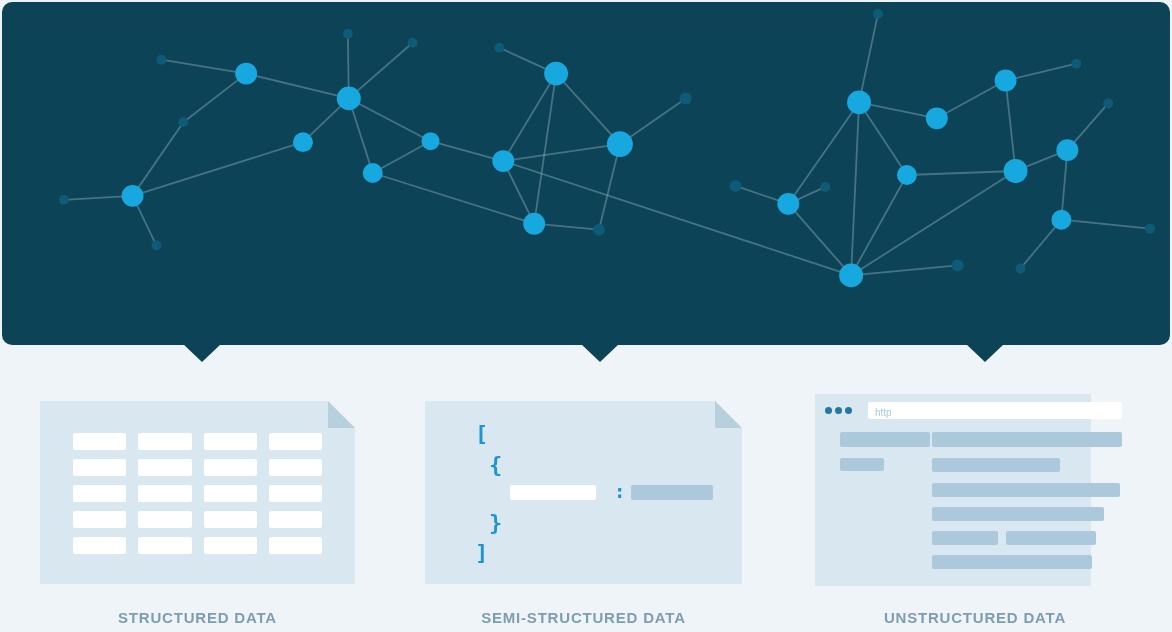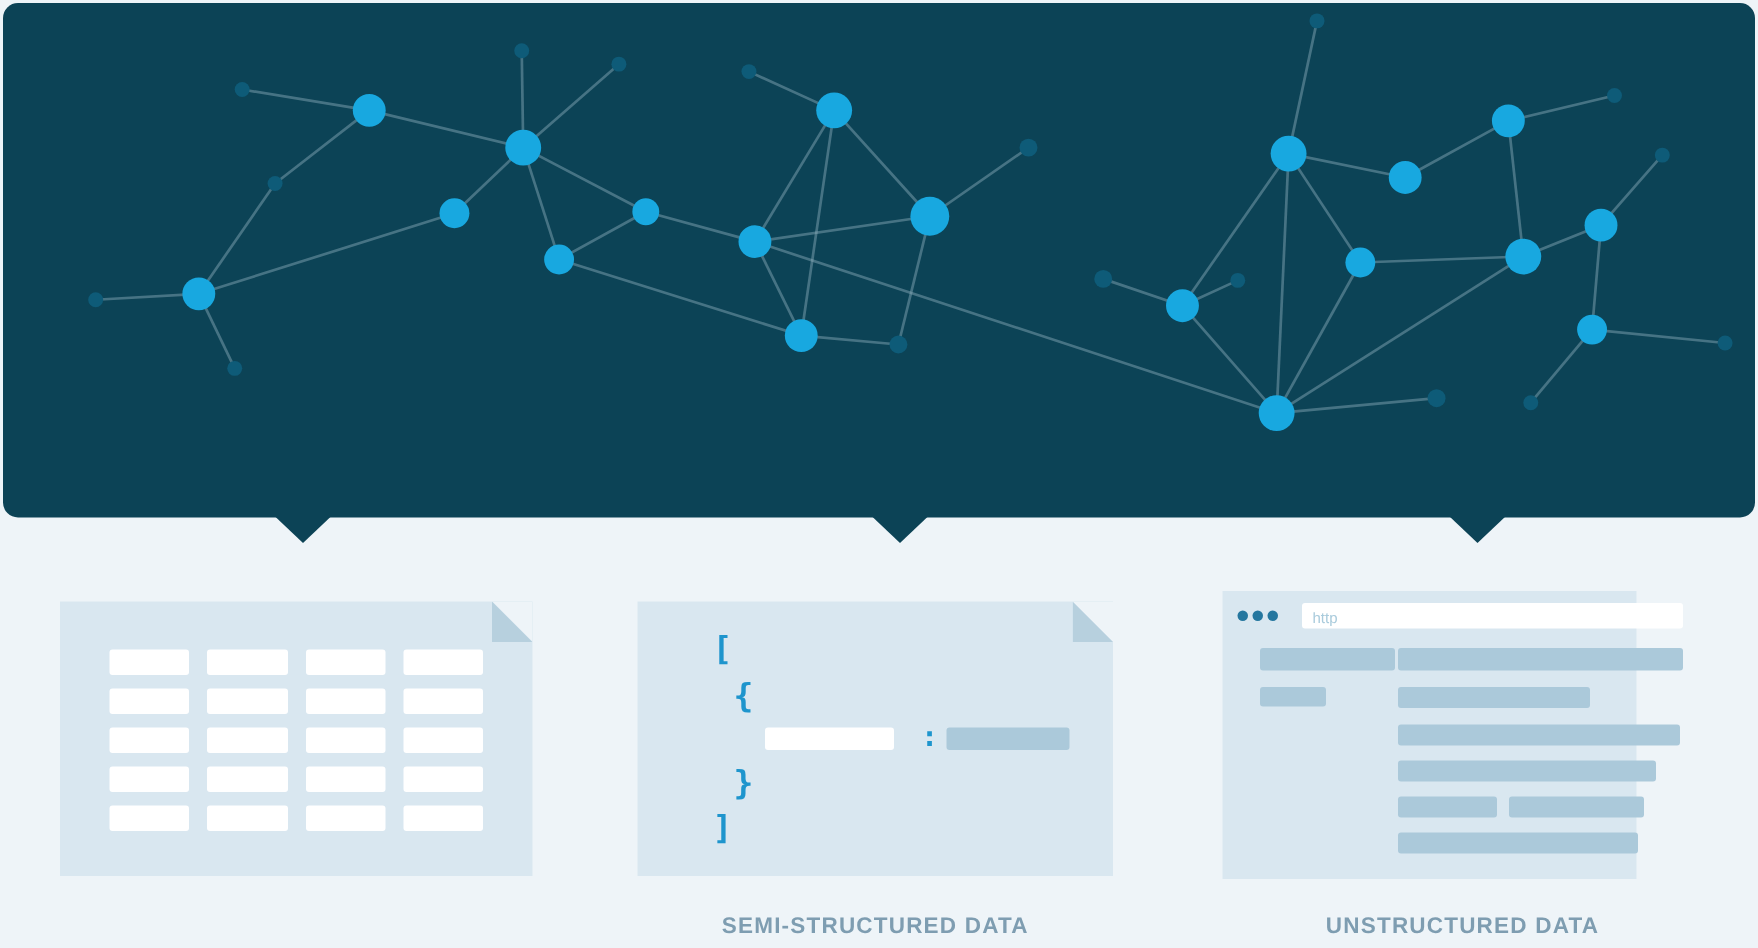--- a/index.html
+++ b/index.html
@@ -205,16 +205,17 @@
         <div class="bar" style="left: 117px; top: 38px; width: 190px; height: 15px;"></div>
         <div class="bar" style="left: 117px; top: 64px; width: 128px; height: 14px;"></div>
         <div class="bar" style="left: 117px; top: 89px; width: 188px; height: 14px;"></div>
         <div class="bar" style="left: 117px; top: 113px; width: 172px; height: 14px;"></div>
         <div class="bar" style="left: 117px; top: 137px; width: 66px; height: 14px;"></div>
         <div class="bar" style="left: 191px; top: 137px; width: 90px; height: 14px;"></div>
         <div class="bar" style="left: 117px; top: 161px; width: 160px; height: 14px;"></div>
       </div>
   </div>
 
+  <div class="label l1">STRUCTURED DATA</div>
   <div class="label l3">UNSTRUCTURED DATA</div>
   <div class="label l2">SEMI-STRUCTURED DATA</div>
 
 </div>
 
 </body></html>

